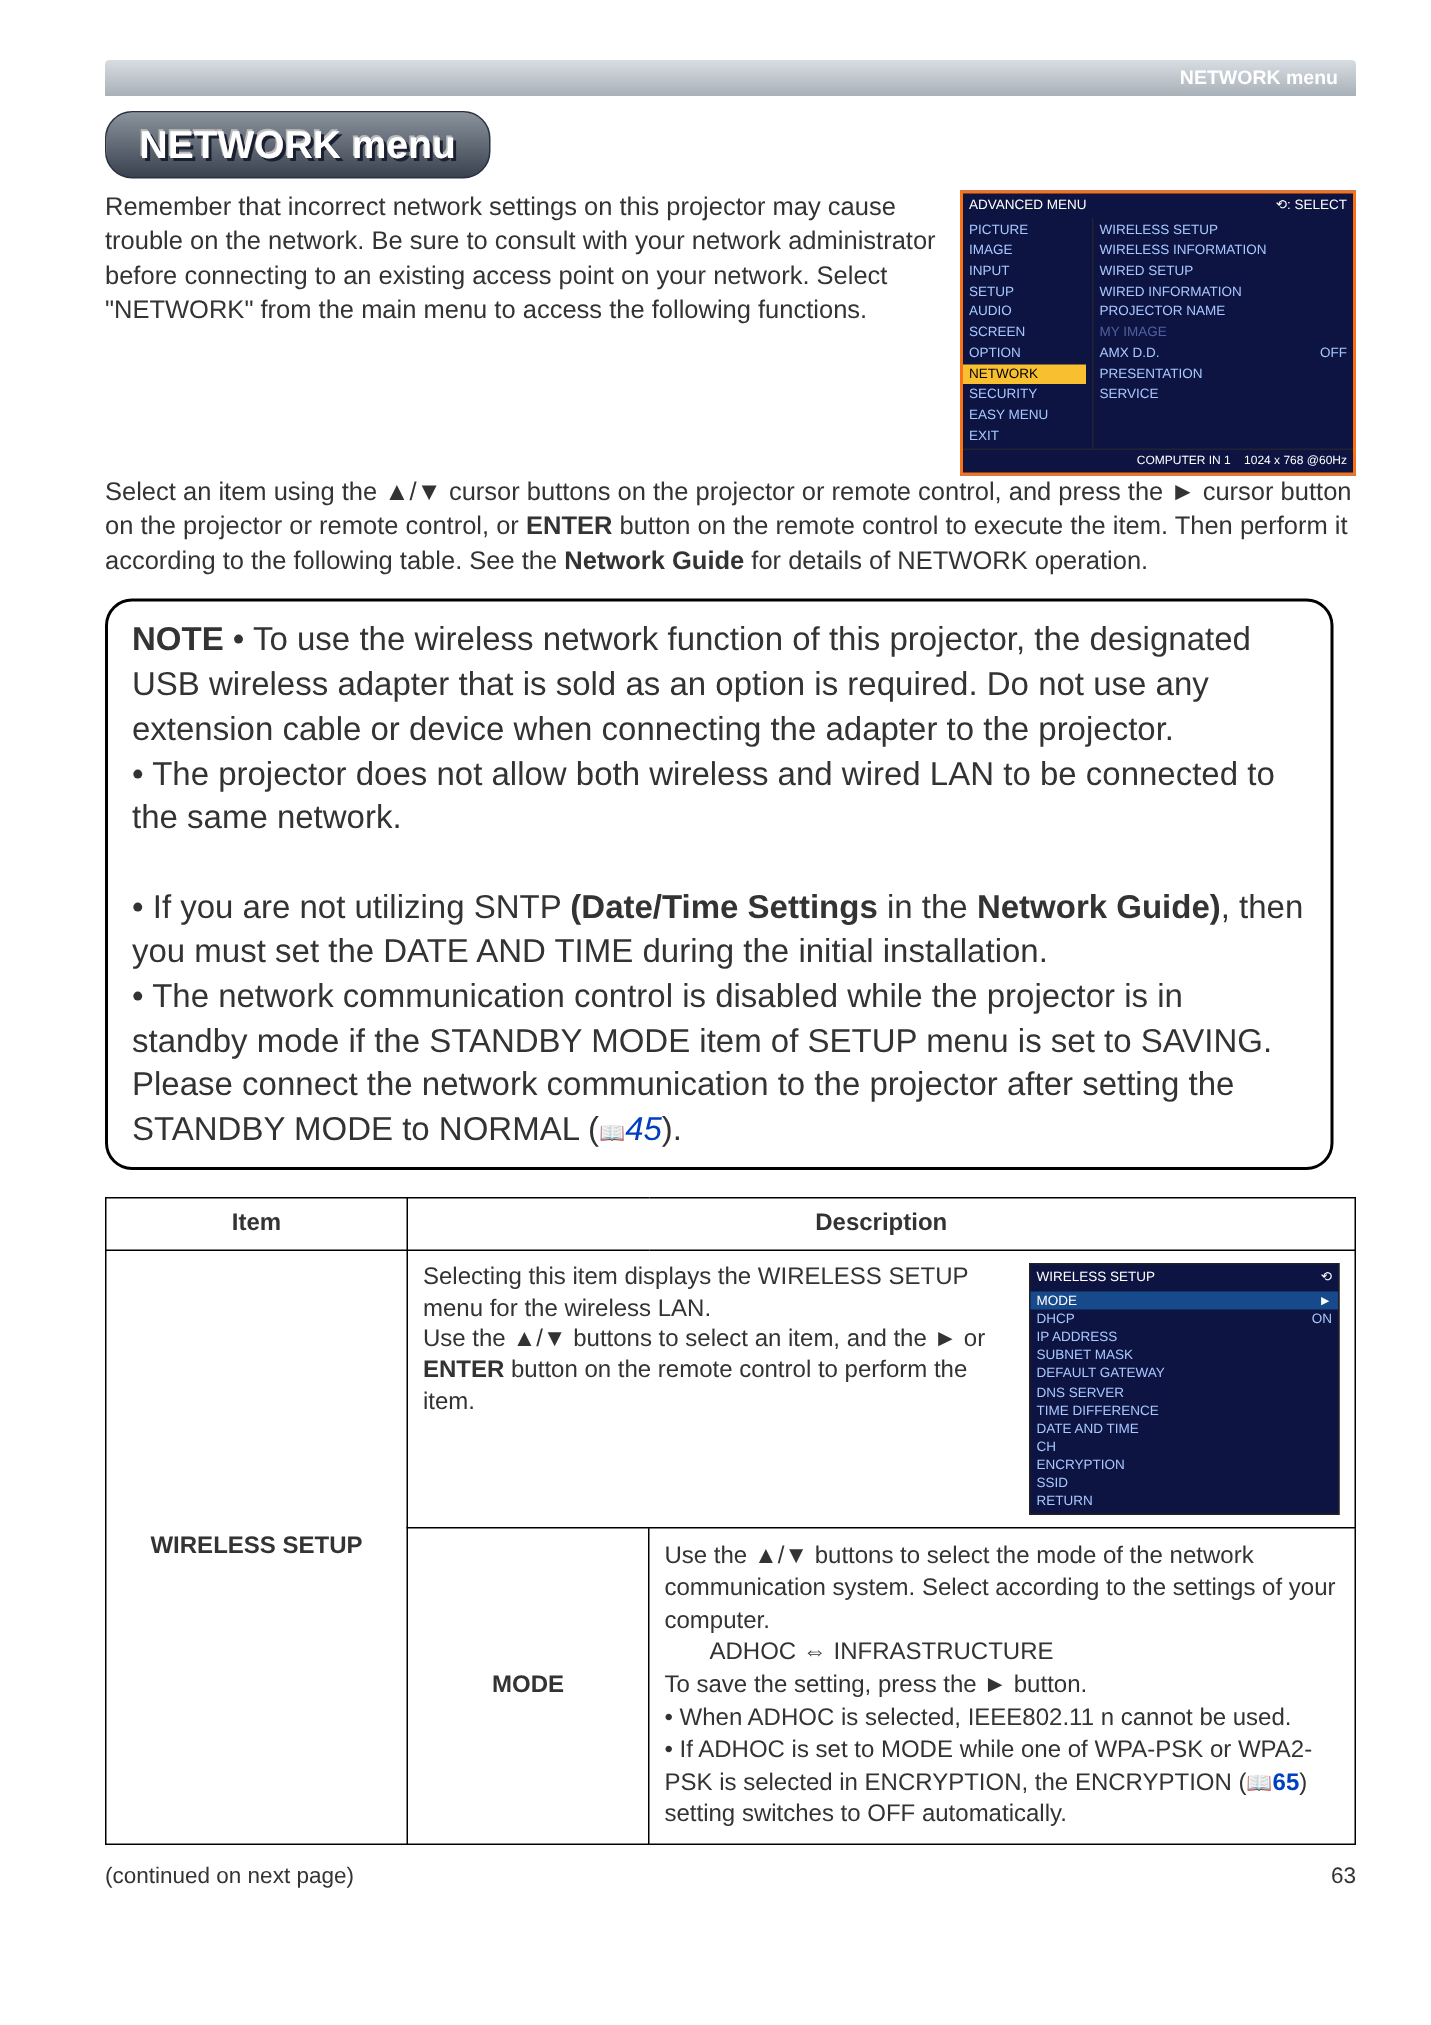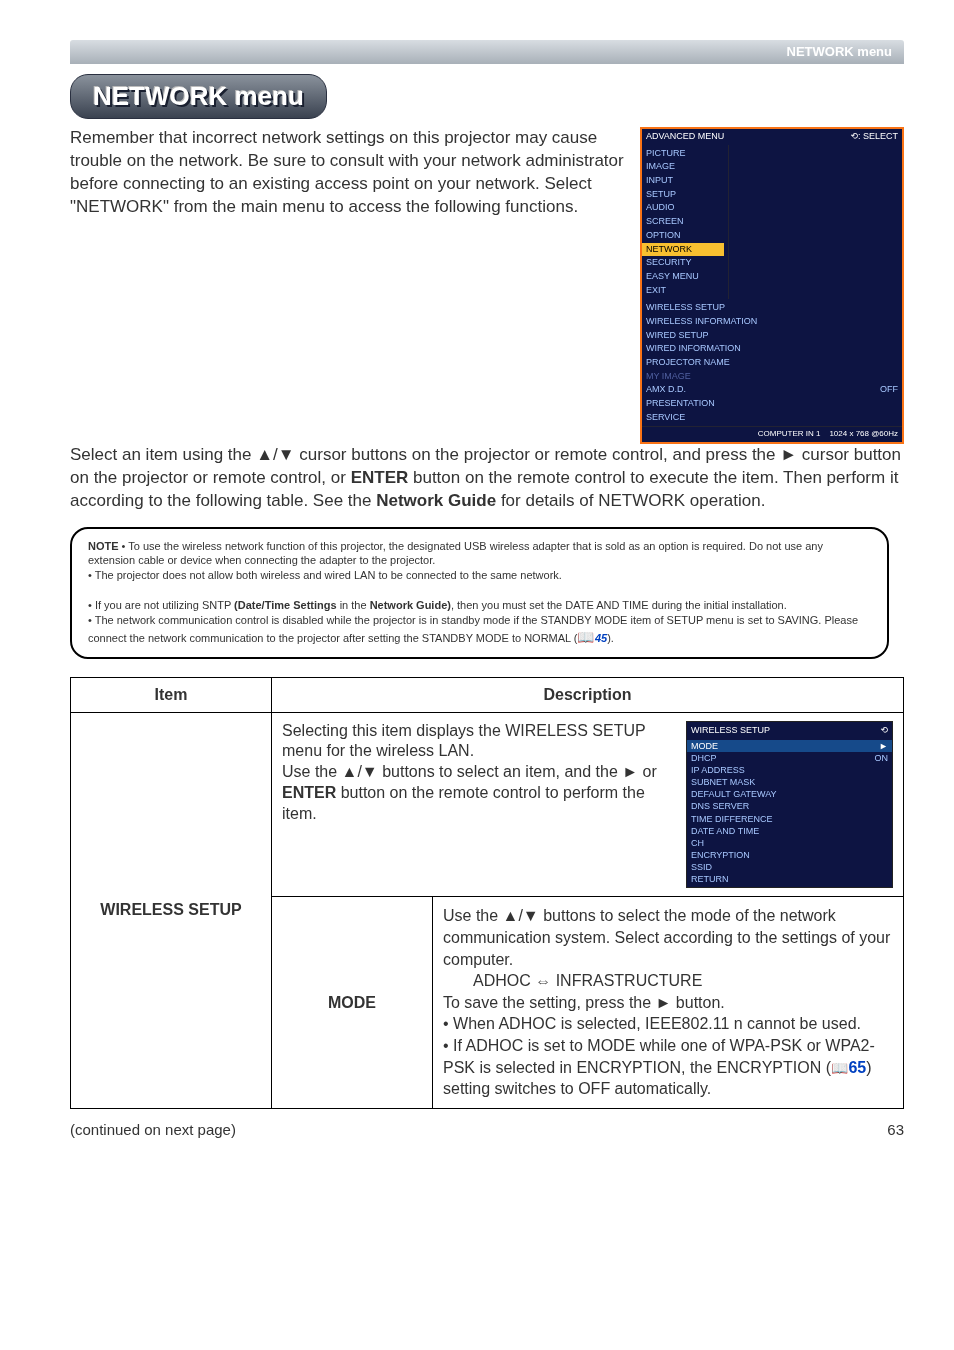--- a/index.html
+++ b/index.html
@@ -58,21 +58,21 @@
     background: #0d1442;
     border: 2px solid #f97316;
     line-height: 1.3;
   }
   .osd-hdr {
     display: flex;
     padding: 2px 4px;
   }
   .osd-hdr .l { color: #fff; }
   .osd-hdr .r { margin-left: auto; color: #fff; }
-  .osd-body { display: flex; flex-direction: column; }
+  .osd-body { display: flex; }
   .osd-left {
     width: 78px;
     padding: 2px 4px;
     border-right: 1px solid #223;
   }
   .osd-left div { color: #a8c8ff; padding: 1px 0; }
   .osd-left .sel {
     background: #f8c030;
     color: #000;
     margin-left: -4px;
@@ -90,25 +90,25 @@
     padding: 2px 4px;
     border-top: 1px solid #223;
     font-size: 8px;
   }
   .osd-footer .r { margin-left: auto; }
   .note-box {
     border: 2px solid #000;
     border-radius: 18px;
     padding: 10px 16px;
     margin: 14px 15px 18px 0;
-    font-size: 11px;
+    font-size: 22px;
     line-height: 1.35;
   }
   .note-box b.note { font-weight: bold; }
-  .note-box .ref { color: #0040c0; font-weight: bold; font-style: italic; }
+  .note-box .ref { color: #0040c0; font-weight: normal; font-style: italic; }
   table.desc {
     border-collapse: collapse;
     width: 100%;
   }
   table.desc th, table.desc td {
     border: 1px solid #000;
     padding: 8px 10px;
     font-size: 16px;
     vertical-align: middle;
   }

